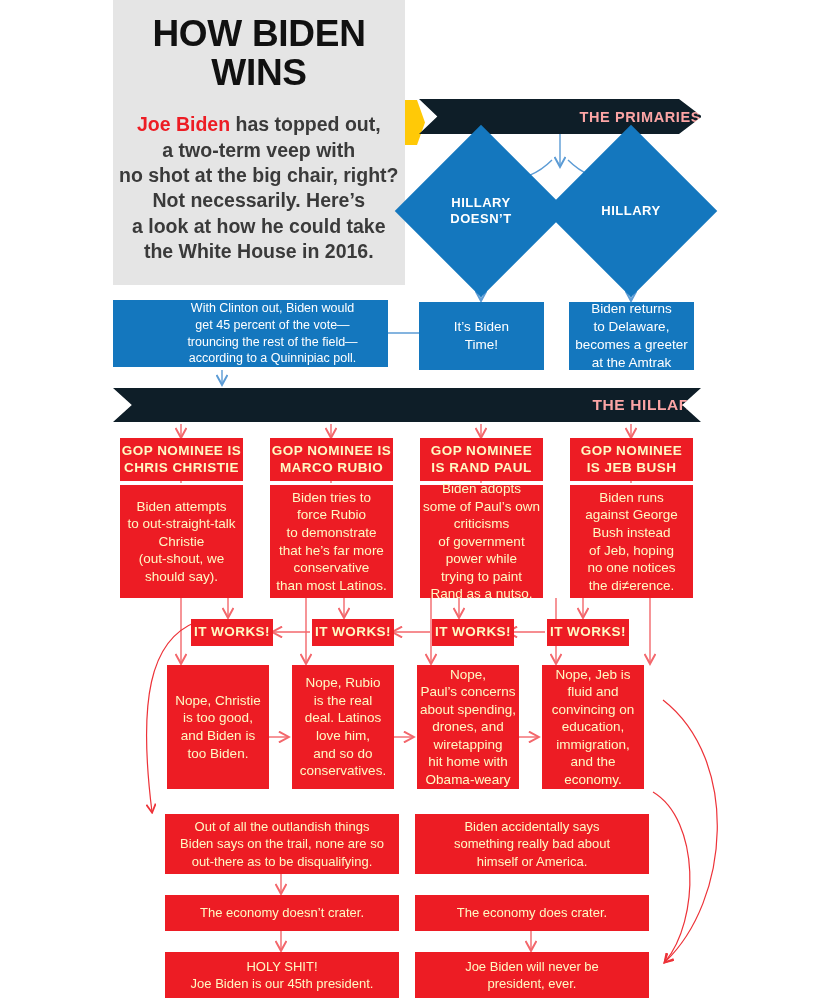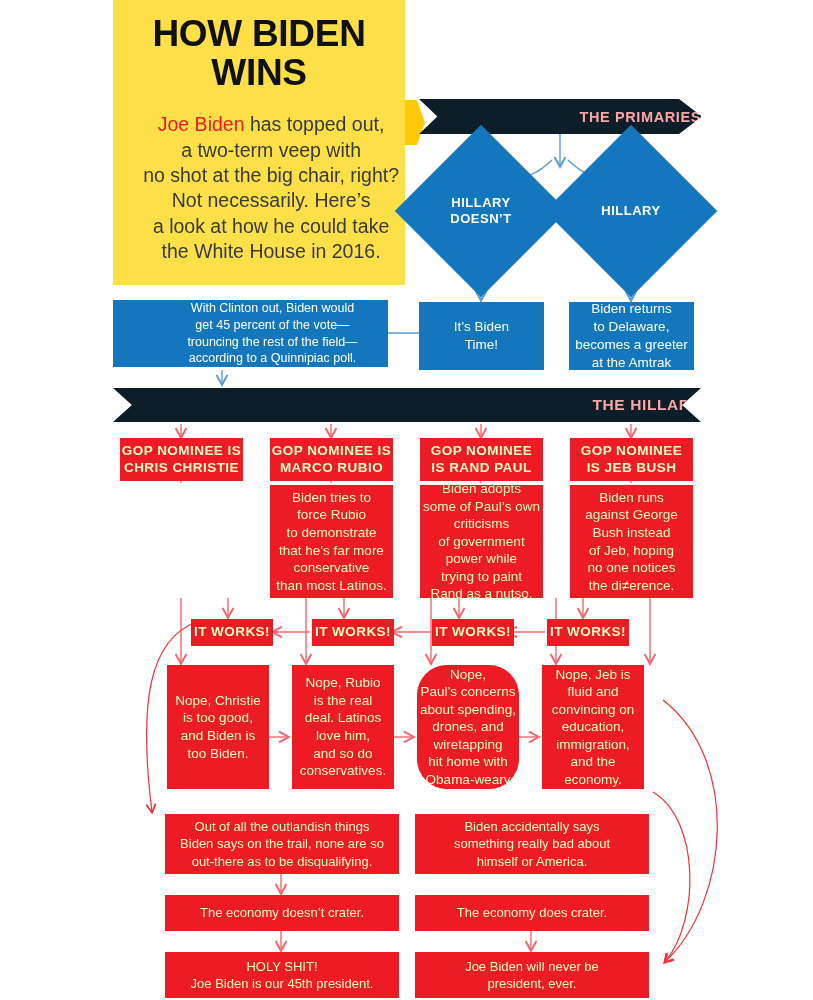--- a/index.html
+++ b/index.html
@@ -10,36 +10,36 @@
     overflow:hidden;
   }
   #stage{position:relative;width:813px;height:1000px;}
 
   
   #links{position:absolute;left:0;top:0;width:813px;height:1000px;pointer-events:none;}
 
   
   #intro{
     position:absolute;left:113px;top:0;width:292px;height:285px;
-    background:#fde047;
-    display:flex;flex-direction:column;align-items:flex-end;
+    background:#e5e5e5;
+    display:flex;flex-direction:column;align-items:flex-start;
   }
   #intro-tab{
     position:absolute;left:405px;top:100px;width:20px;height:45px;
     background:#FFC907;
     clip-path:polygon(0 0,60% 0,100% 50%,60% 100%,0 100%);
   }
   #intro h1{
     margin:14px 0 0 0;padding:0 10px;
     font-size:37px;line-height:1.06;font-weight:bold;color:#111;
     letter-spacing:-0.3px;text-align:center;
   }
   #intro p{
     margin:20px 0 0 0;padding:0 6px;
-    font-size:19.5px;line-height:1.30;color:#3a3a3a;text-align:center;
+    font-size:19.5px;line-height:1.30;color:#3a3a3a;text-align:center;font-weight:bold;
   }
   .hl{color:#ED1C24;}
 
   
   .ribbon{
     position:absolute;background:#0E1E28;color:#fca5a5;
     display:flex;align-items:center;justify-content:flex-end;
     font-weight:bold;letter-spacing:0.6px;
   }
   #ribbon-primaries{
@@ -178,20 +178,23 @@
     <span>With Clinton out, Biden would<br>get 45 percent of the vote—<br>trouncing the rest of the field—<br>according to a Quinnipiac poll.</span>
   </div>
 
   <div class="ribbon" id="ribbon-general">
     <span>THE HILLARY</span>
   </div>
 
   <div class="red cap" style="left:120px;top:438px;width:123px;height:43px;">
     <span>GOP NOMINEE IS<br>CHRIS CHRISTIE</span>
   </div>
+  <div class="red body" style="left:120px;top:485px;width:123px;height:113px;">
+    <span>Biden attempts<br>to out-straight-talk<br>Christie<br>(out-shout, we<br>should say).</span>
+  </div>
   <div class="red cap" style="left:191px;top:619px;width:82px;height:27px;">
     <span>IT WORKS!</span>
   </div>
   <div class="red body" style="left:167px;top:665px;width:102px;height:124px;">
     <span>Nope, Christie<br>is too good,<br>and Biden is<br>too Biden.</span>
   </div>
 
   <div class="red cap" style="left:270px;top:438px;width:123px;height:43px;">
     <span>GOP NOMINEE IS<br>MARCO RUBIO</span>
   </div>
@@ -207,21 +210,21 @@
 
   <div class="red cap" style="left:420px;top:438px;width:123px;height:43px;">
     <span>GOP NOMINEE<br>IS RAND PAUL</span>
   </div>
   <div class="red body" style="left:420px;top:485px;width:123px;height:113px;">
     <span>Biden adopts<br>some of Paul’s own<br>criticisms<br>of government<br>power while<br>trying to paint<br>Rand as a nutso.</span>
   </div>
   <div class="red cap" style="left:432px;top:619px;width:82px;height:27px;">
     <span>IT WORKS!</span>
   </div>
-  <div class="red body" style="left:417px;top:665px;width:102px;height:124px;border-radius:30px;">
+  <div class="red body" style="left:417px;top:665px;width:102px;height:124px;">
     <span>Nope,<br>Paul’s concerns<br>about spending,<br>drones, and<br>wiretapping<br>hit home with<br>Obama-weary</span>
   </div>
 
   <div class="red cap" style="left:570px;top:438px;width:123px;height:43px;">
     <span>GOP NOMINEE<br>IS JEB BUSH</span>
   </div>
   <div class="red body" style="left:570px;top:485px;width:123px;height:113px;">
     <span>Biden runs<br>against George<br>Bush instead<br>of Jeb, hoping<br>no one notices<br>the di≠erence.</span>
   </div>
   <div class="red cap" style="left:547px;top:619px;width:82px;height:27px;">

